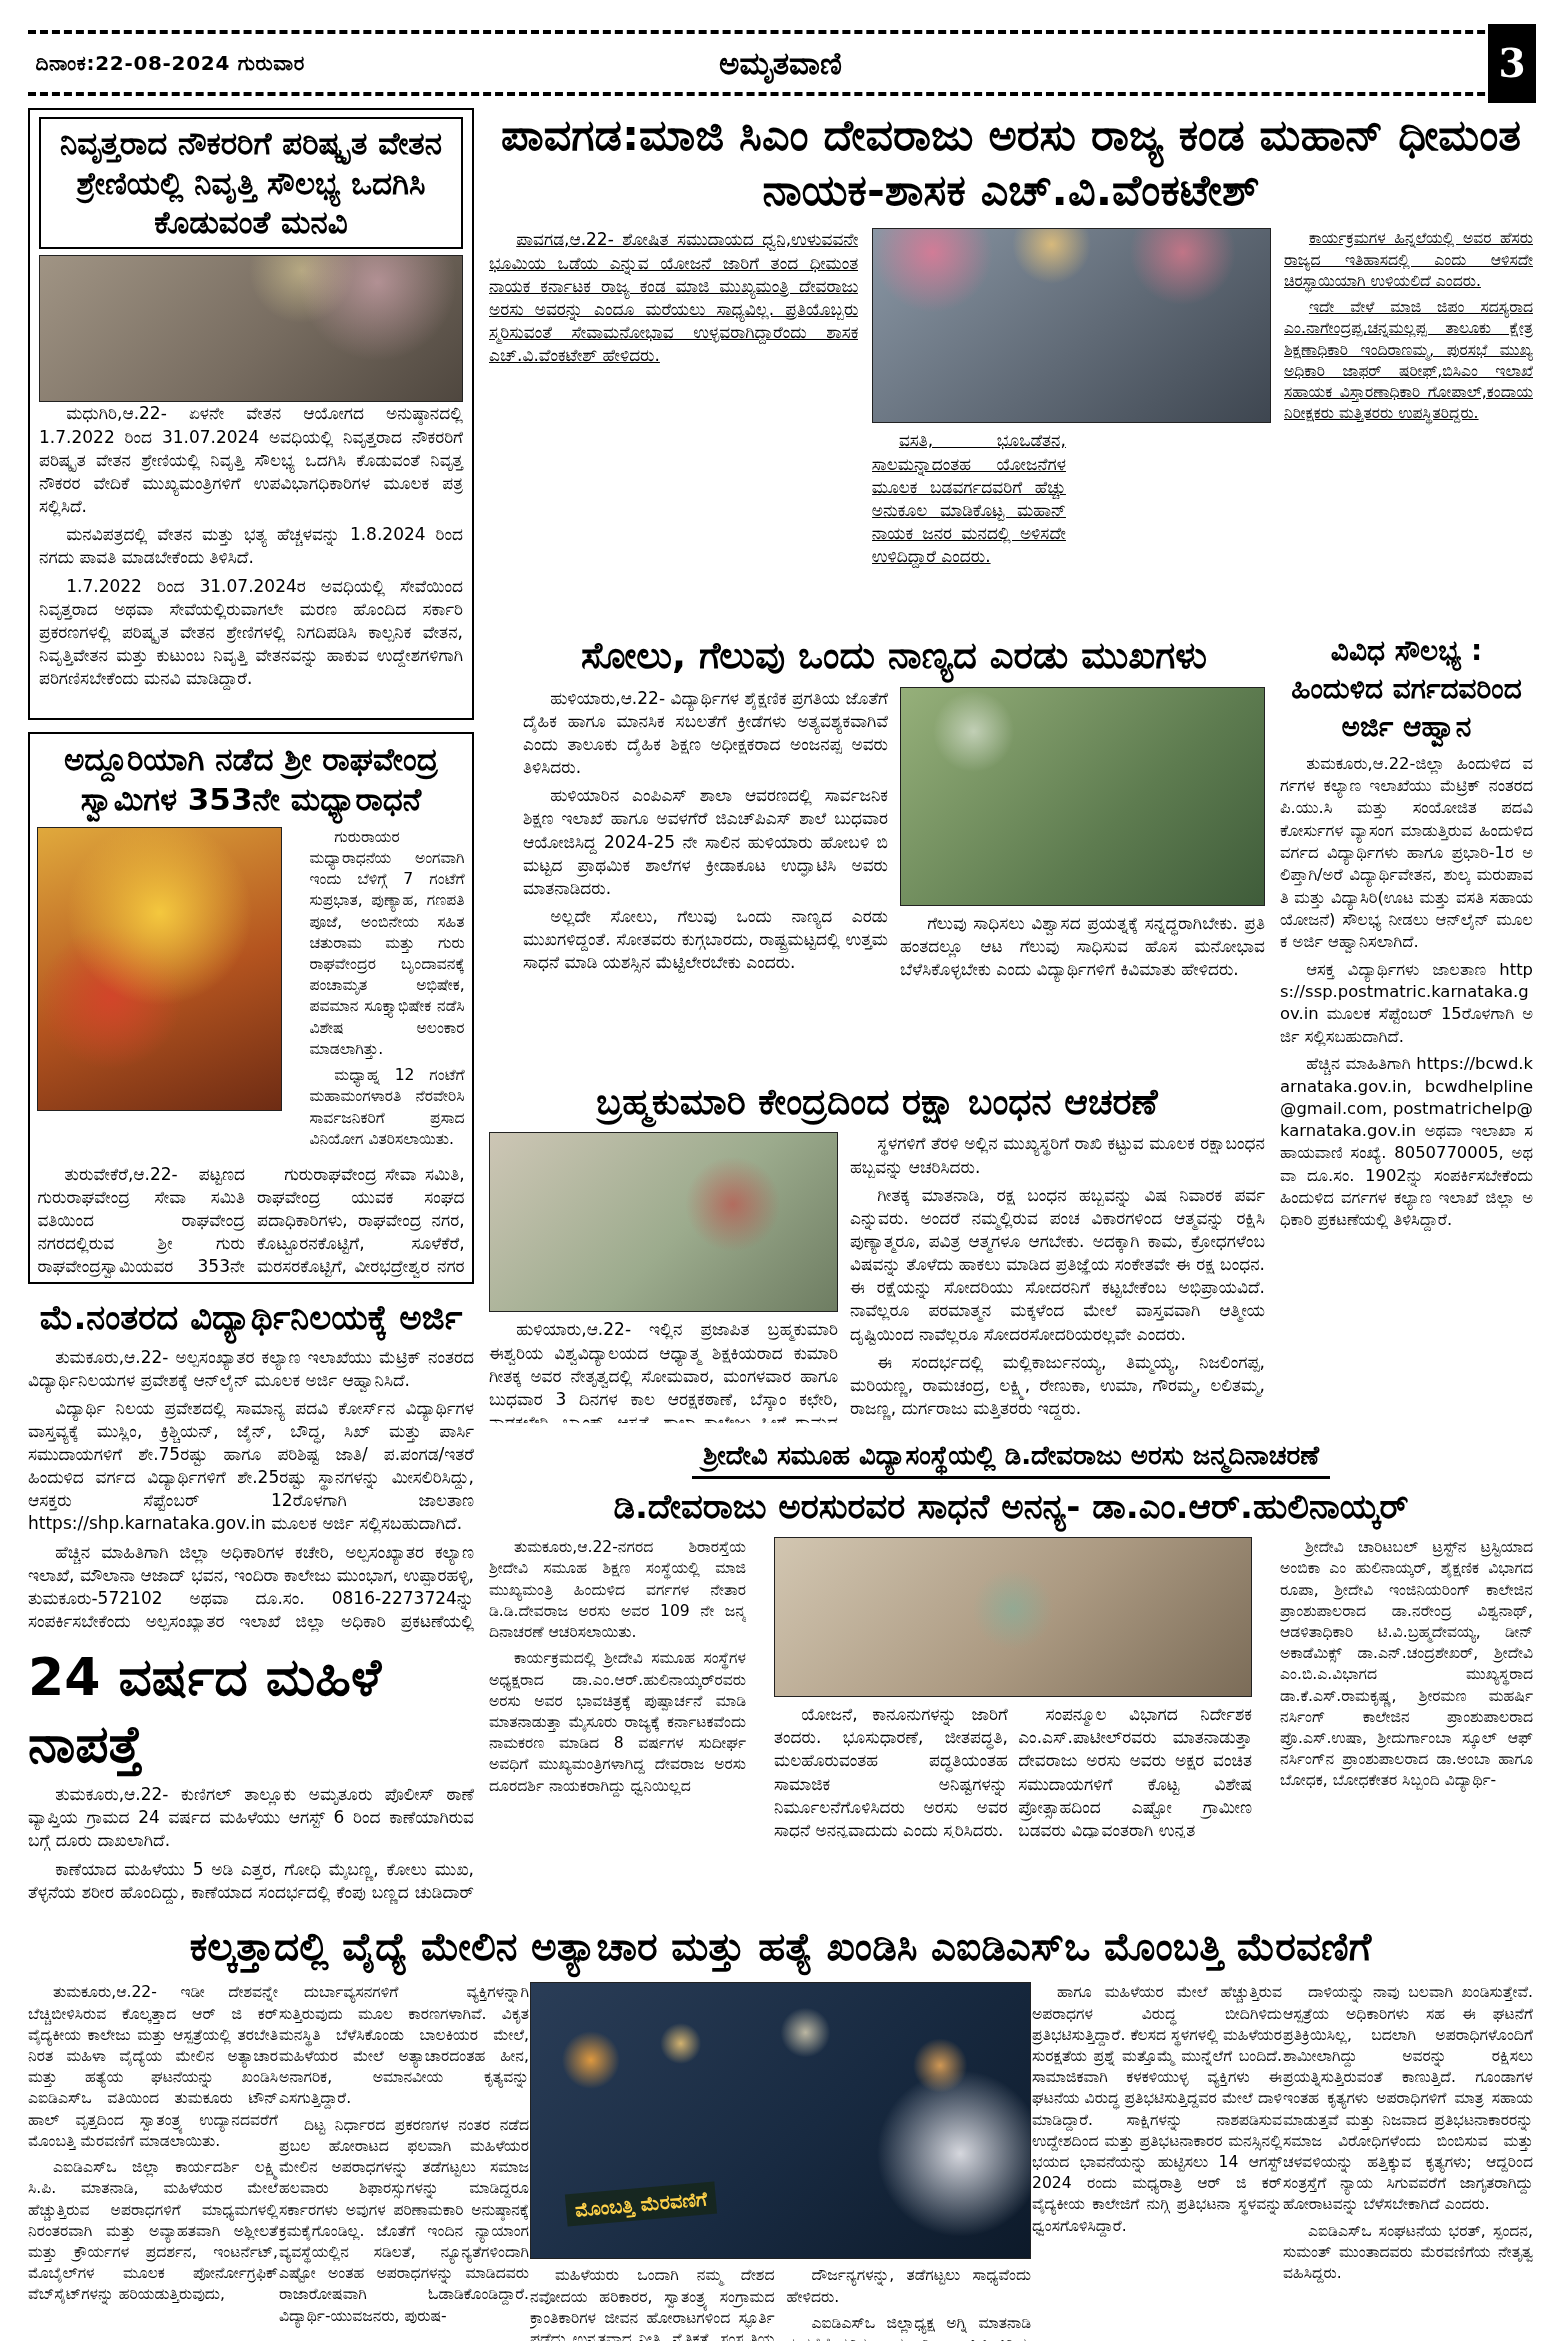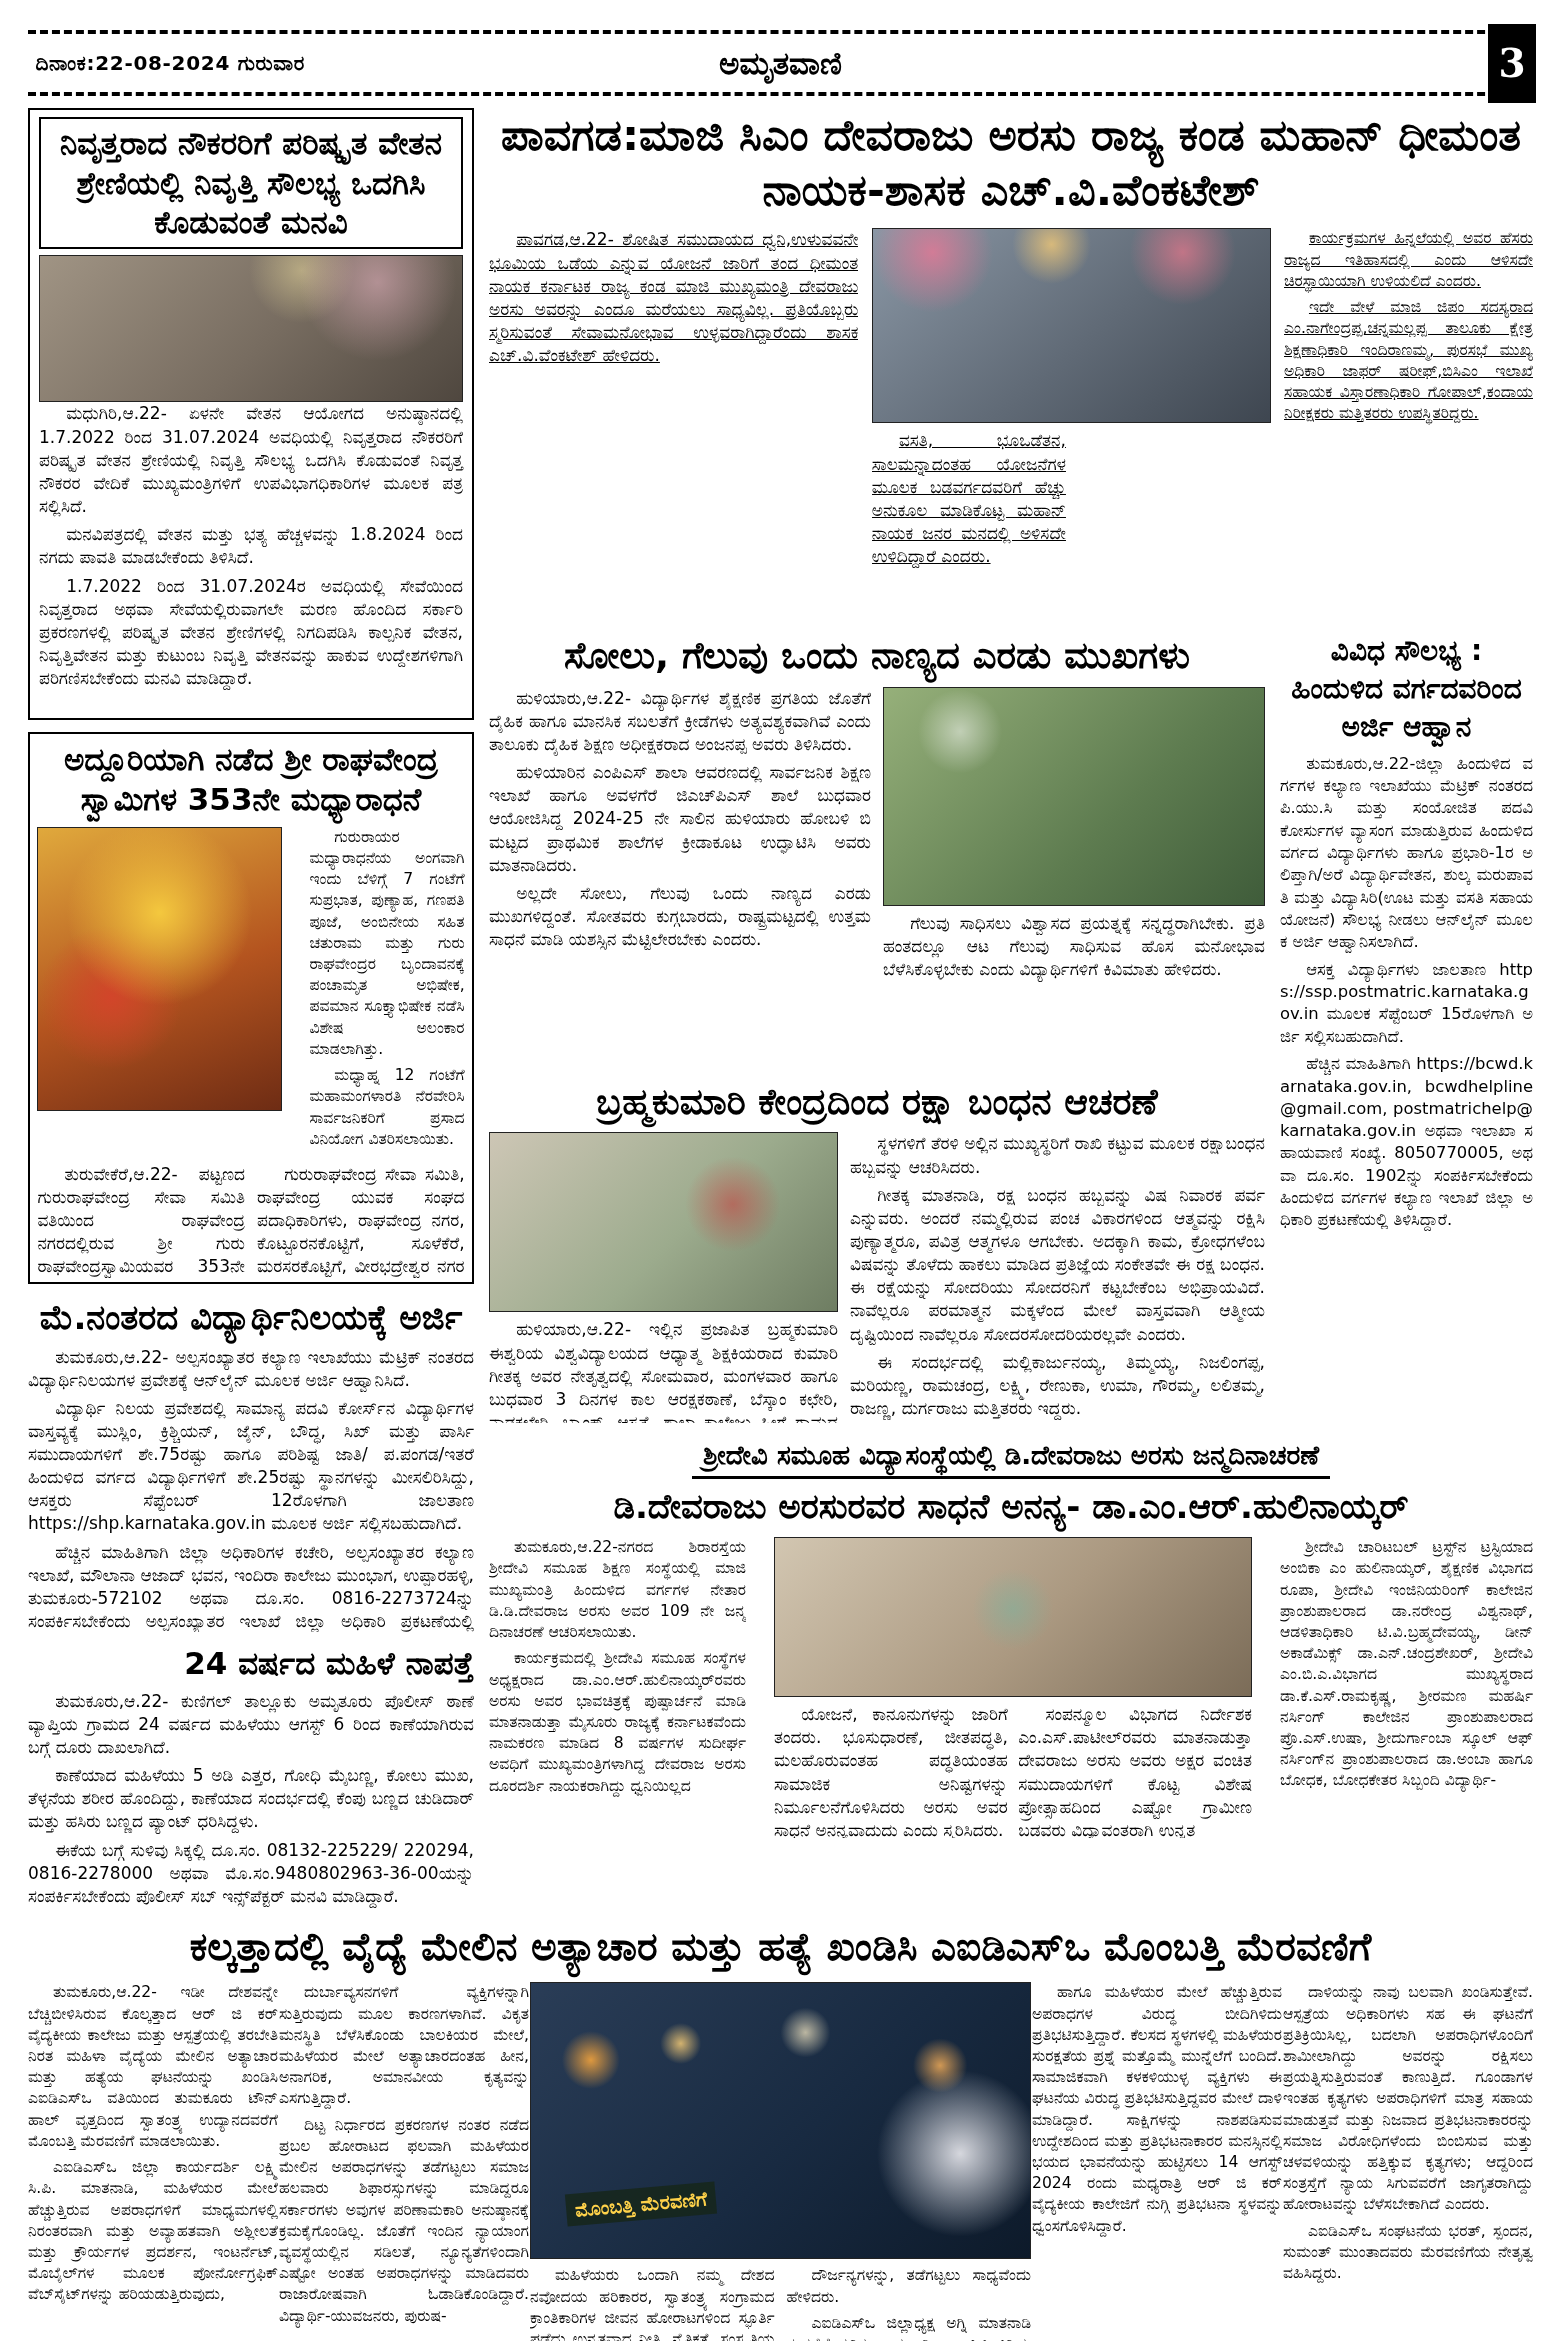--- a/index.html
+++ b/index.html
@@ -40,34 +40,34 @@
   .photo-deity{width:245px;flex:none;height:284px;
       background:radial-gradient(circle at 50% 30%,#f4c83e,transparent 40%),
                  radial-gradient(circle at 30% 60%,#d2452a,transparent 30%),
                  linear-gradient(160deg,#e0a93c,#b4541f 55%,#6e2c14);}
   .rag-side{flex:1;min-width:0;}
   .rag-side p{font-size:15.6px;}
   .rag-below{display:grid;grid-template-columns:1fr 1fr;gap:12px;height:147px;overflow:hidden;margin-top:7.4px;}
   .art-hostel{height:336px;}
   .art-hostel .headline{font-size:34px;margin-bottom:6px;}
   .art-missing{height:266px;}
-  .art-missing .headline{font-size:31px;text-align:right;margin-bottom:6px;}
+  .art-missing .headline{font-size:52px;text-align:left;margin-bottom:6px;}
   
   .art-pavagada{height:512px;}
   .art-pavagada .headline{font-size:43px;margin-bottom:10.4px;}
   .main-cols{display:grid;grid-template-columns:1fr 1.08fr 249px;gap:13.4px;height:375px;overflow:hidden;text-decoration:underline;}
   .main-mid{display:flex;flex-direction:column;min-width:0;}
   .photo-stage{height:195px;flex:none;
       background:radial-gradient(circle at 15% 12%,rgba(230,120,150,.8),transparent 16%),
                  radial-gradient(circle at 45% 8%,rgba(240,200,120,.8),transparent 14%),
                  radial-gradient(circle at 78% 12%,rgba(225,120,140,.75),transparent 15%),
                  linear-gradient(140deg,#8a97a5,#606a76 55%,#3e4650);}
   .mini-cols{display:grid;grid-template-columns:1fr 1fr;gap:10.4px;flex:1;overflow:hidden;margin-top:6px;}
   
-  .art-sports{height:435px;}
+  .art-sports{height:435px;margin-left:34px;}
   .art-sports .headline{font-size:37px;margin-bottom:7.4px;}
   .sports-row{display:grid;grid-template-columns:1fr 1fr;gap:12px;height:357px;overflow:hidden;}
   .sports-right{display:flex;flex-direction:column;min-width:0;}
   .photo-sports{height:219px;flex:none;
       background:radial-gradient(circle at 20% 20%,rgba(255,255,255,.5),transparent 12%),
                  linear-gradient(135deg,#96b07a,#5e7c50 60%,#3f5c3a);}
   .sports-right .body-text{margin-top:6px;flex:1;overflow:hidden;}
   
   .art-rakhi{height:349px;}
   .art-rakhi .headline{font-size:36px;margin-bottom:7.4px;}

